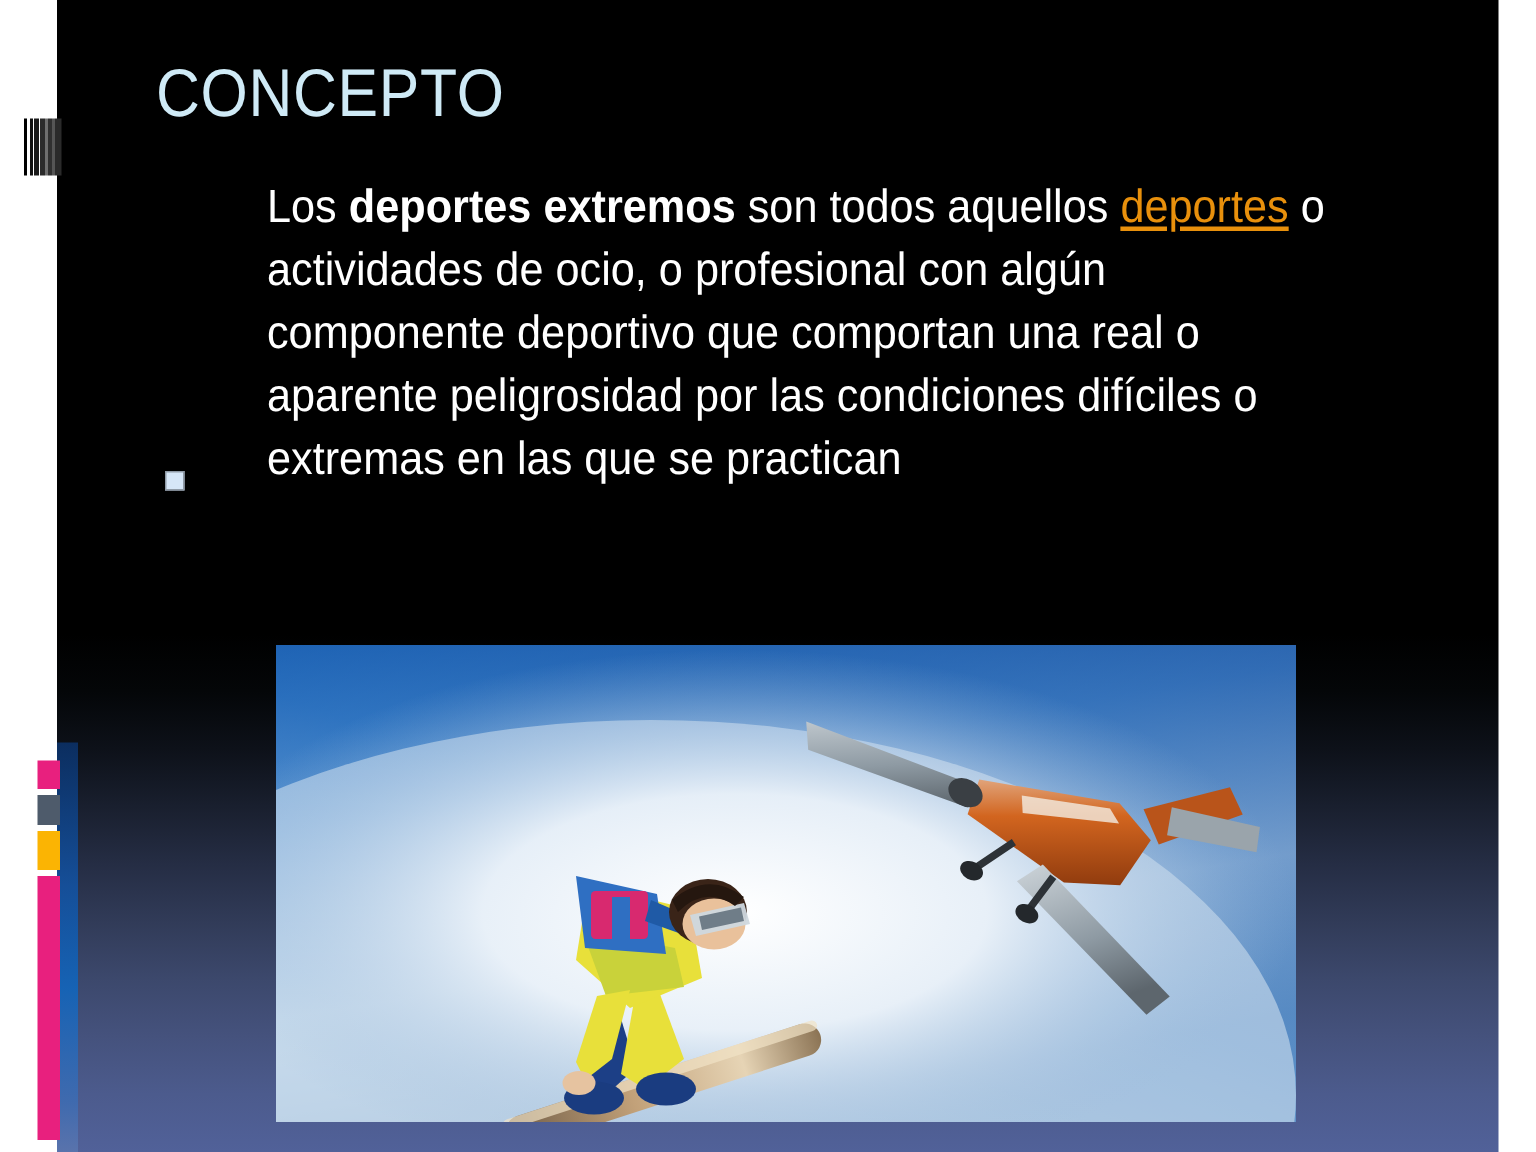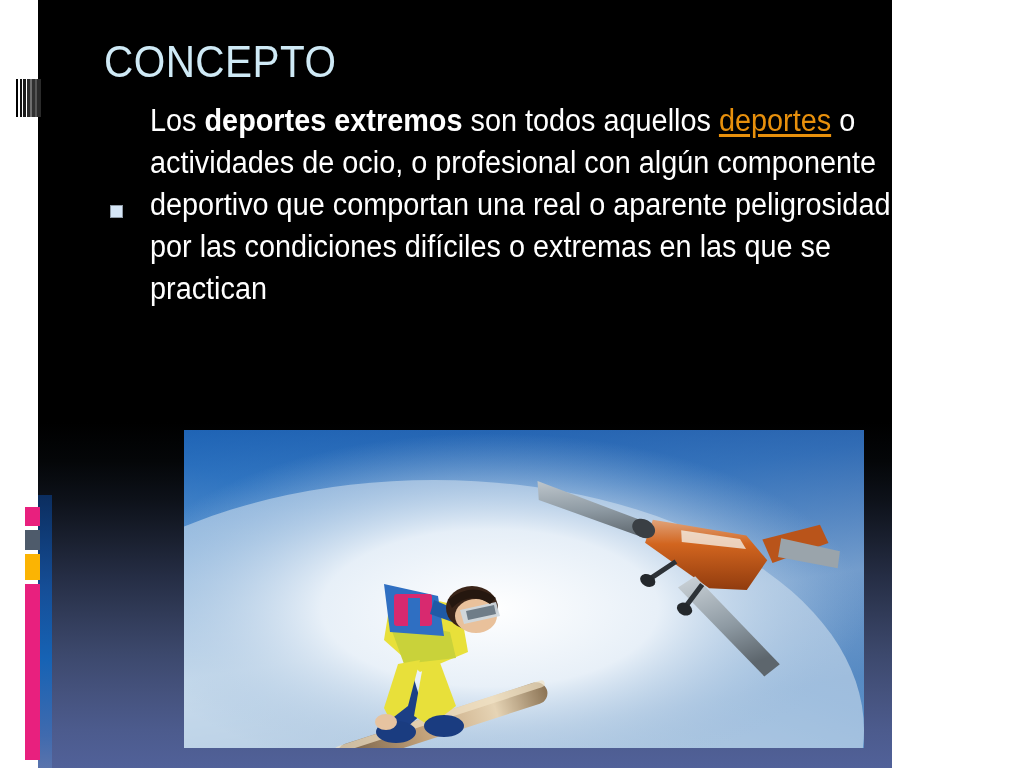--- a/index.html
+++ b/index.html
@@ -4,21 +4,21 @@
 <title>CONCEPTO</title>
 <style>
   html, body {
     margin: 0;
     padding: 0;
     background: #ffffff;
   }
 
   #slide {
     position: relative;
-    width: 892px;
+    width: 999px;
     height: 768px;
     overflow: hidden;
     background: #ffffff;
     font-family: "Liberation Sans", "DejaVu Sans", sans-serif;
   }
 
   
   .left-margin {
     position: absolute;
     left: 0;
@@ -111,24 +111,25 @@
     font-stretch: condensed;
     transform: scaleX(0.90);
     transform-origin: left top;
     white-space: nowrap;
   }
 
   
   .bullet-row {
     position: absolute;
     left: 110px;
-    top: 100px;
+    top: 117px;
     width: 840px;
     display: flex;
-    align-items: center;
+    align-items: flex-end;
+    gap: 28px;
   }
   .bullet-marker {
     flex: 0 0 auto;
     width: 13px;
     height: 13px;
     margin-top: 12px;
     margin-right: 27px;
     background: #d6e6f7;
     border: 1px solid #8f9aa6;
     box-sizing: border-box;

